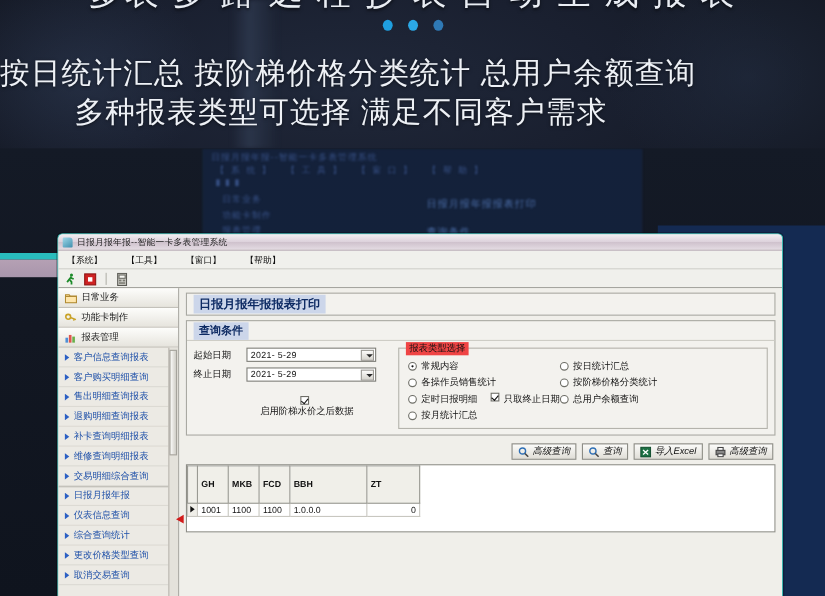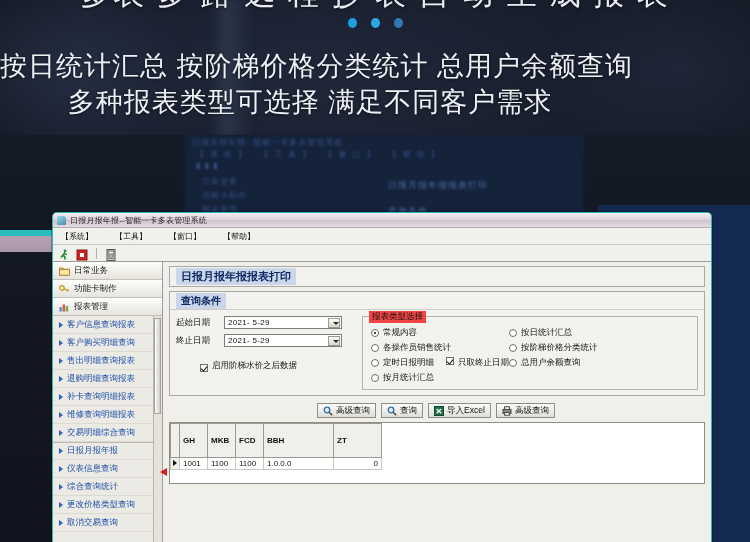--- a/index.html
+++ b/index.html
@@ -193,21 +193,21 @@
   .combo span{ font-size:8px; color:#111; padding-left:3px; letter-spacing:.3px; }
   .combo .cbtn{
     position:absolute; right:1px; top:1px; width:12px; height:10px;
     background:linear-gradient(180deg,#fcfcfa,#d6d4cd);
     border:1px solid #9a9892; display:flex; align-items:center; justify-content:center;
   }
   .combo .cbtn i{
     width:0;height:0;border-left:3px solid transparent;border-right:3px solid transparent;
     border-top:3px solid #2a2a2a;
   }
-  #chk-row{ display:flex; align-items:flex-end; margin-top:13px; padding-left:24px; }
+  #chk-row{ display:flex; align-items:center; margin-top:13px; padding-left:24px;flex-direction:column; }
 
   .chk{ width:8px;height:8px;border:1px solid #6f6f68;background:#fff;
         position:relative; flex:0 0 auto; margin-right:4px; }
   .chk.on:after{
     content:""; position:absolute; left:1px; top:0px; width:3px; height:5px;
     border-right:1.4px solid #111; border-bottom:1.4px solid #111;
     transform:rotate(40deg);
   }
   .chk-lbl{ font-size:8.5px; color:#111; white-space:nowrap; }
 
@@ -229,21 +229,21 @@
   }
   .rad.on:after{
     content:""; position:absolute; left:2px; top:2px; width:2px;height:2px;
     border-radius:50%; background:#111;
   }
   .rr span{ font-size:8.5px; color:#111; white-space:nowrap; }
   .inline-chk{ display:flex; margin-left:2px; }
 
   
   #btnrow{
-    display:flex; justify-content:center; gap:5px; padding:3px 2px 4px 0;
+    display:flex; justify-content:flex-end; gap:5px; padding:3px 2px 4px 0;font-style:italic;
   }
   .btn{
     height:15px; border:1px solid #8d8d86; background:linear-gradient(180deg,#fbfbf9,#e0ded7);
     display:flex; align-items:center; padding:0 5px; gap:3px;
     font-size:8.5px; color:#111; white-space:nowrap; cursor:default;
   }
   .btn .bi{ width:10px;height:10px; flex:0 0 auto; }
 
   
   #grid{ border:1px solid #8f8f88; background:#fff; height:62px; position:relative; overflow:hidden;}

